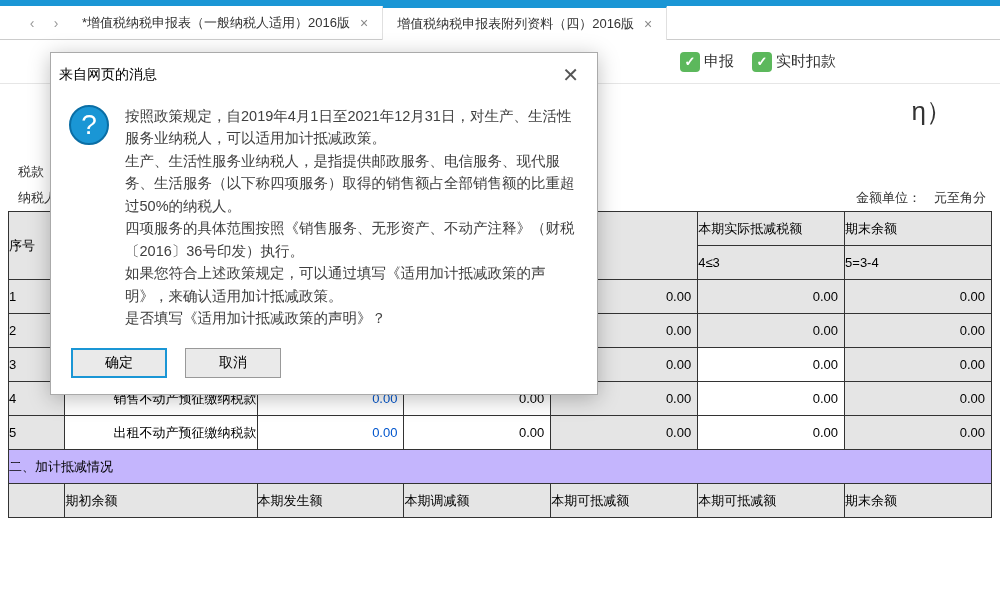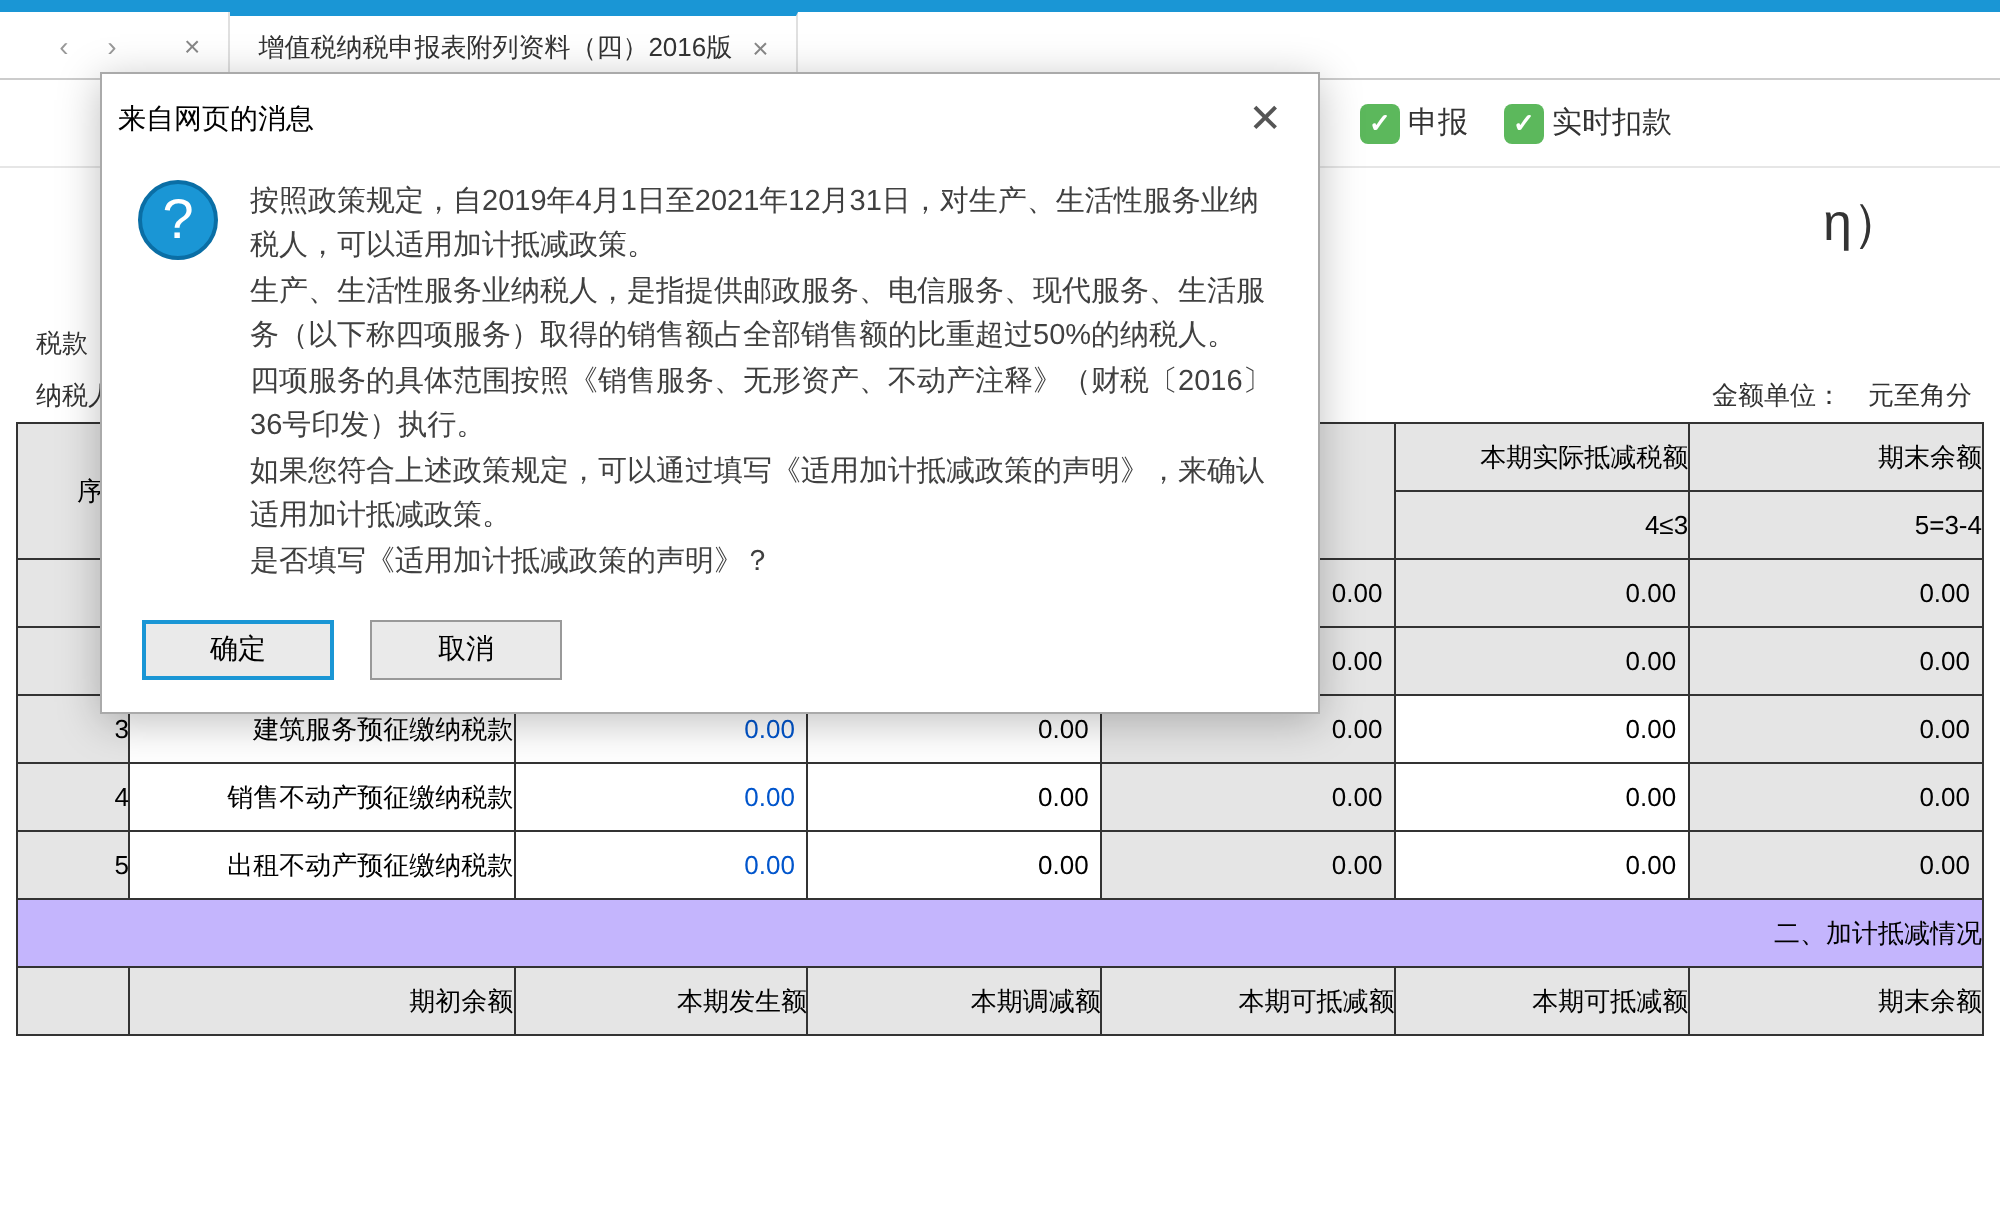--- a/index.html
+++ b/index.html
@@ -98,42 +98,42 @@
     table {
       border-collapse: collapse;
       width: 100%;
       table-layout: fixed;
       font-size: 13px;
     }
     th, td {
       border: 1px solid #333;
       padding: 0;
       height: 34px;
-      text-align: right;
+      text-align: left;
       vertical-align: middle;
     }
     th {
       background: #e5e5e5;
       font-weight: normal;
     }
     td.num { text-align: right; padding-right: 6px; }
     td.left { text-align: right; padding-left: 15px; }
     td.seq { background: #e5e5e5; }
     .blue-num { color: #0055cc; }
     .section-row td {
       background: #c4b5fd;
       font-weight: normal;
       height: 34px;
     }
     
     .modal {
       position: absolute;
       left: 50px;
-      top: 36px;
-      width: 610px;
+      top: 52px;
+      width: 548px;
       background: #fff;
       border: 1px solid #aaa;
       box-shadow: 0 4px 20px rgba(0,0,0,0.25);
       z-index: 100;
     }
     .modal-header {
       display: flex;
       align-items: center;
       justify-content: space-between;
       padding: 8px 12px 4px 8px;
@@ -190,20 +190,21 @@
   </style>
 </head>
 <body>
 
 <div class="titlebar"></div>
 
 <div class="tabs-row">
   <div class="nav-arrow">‹</div>
   <div class="nav-arrow">›</div>
   <div class="tab">
+    <span>*增值税纳税申报表（一般纳税人适用）2016版</span>
     <span class="tab-close">×</span>
   </div>
   <div class="tab active">
     <span>增值税纳税申报表附列资料（四）2016版</span>
     <span class="tab-close">×</span>
   </div>
 </div>
 
 <div class="toolbar">
   <div class="tool-btn">

